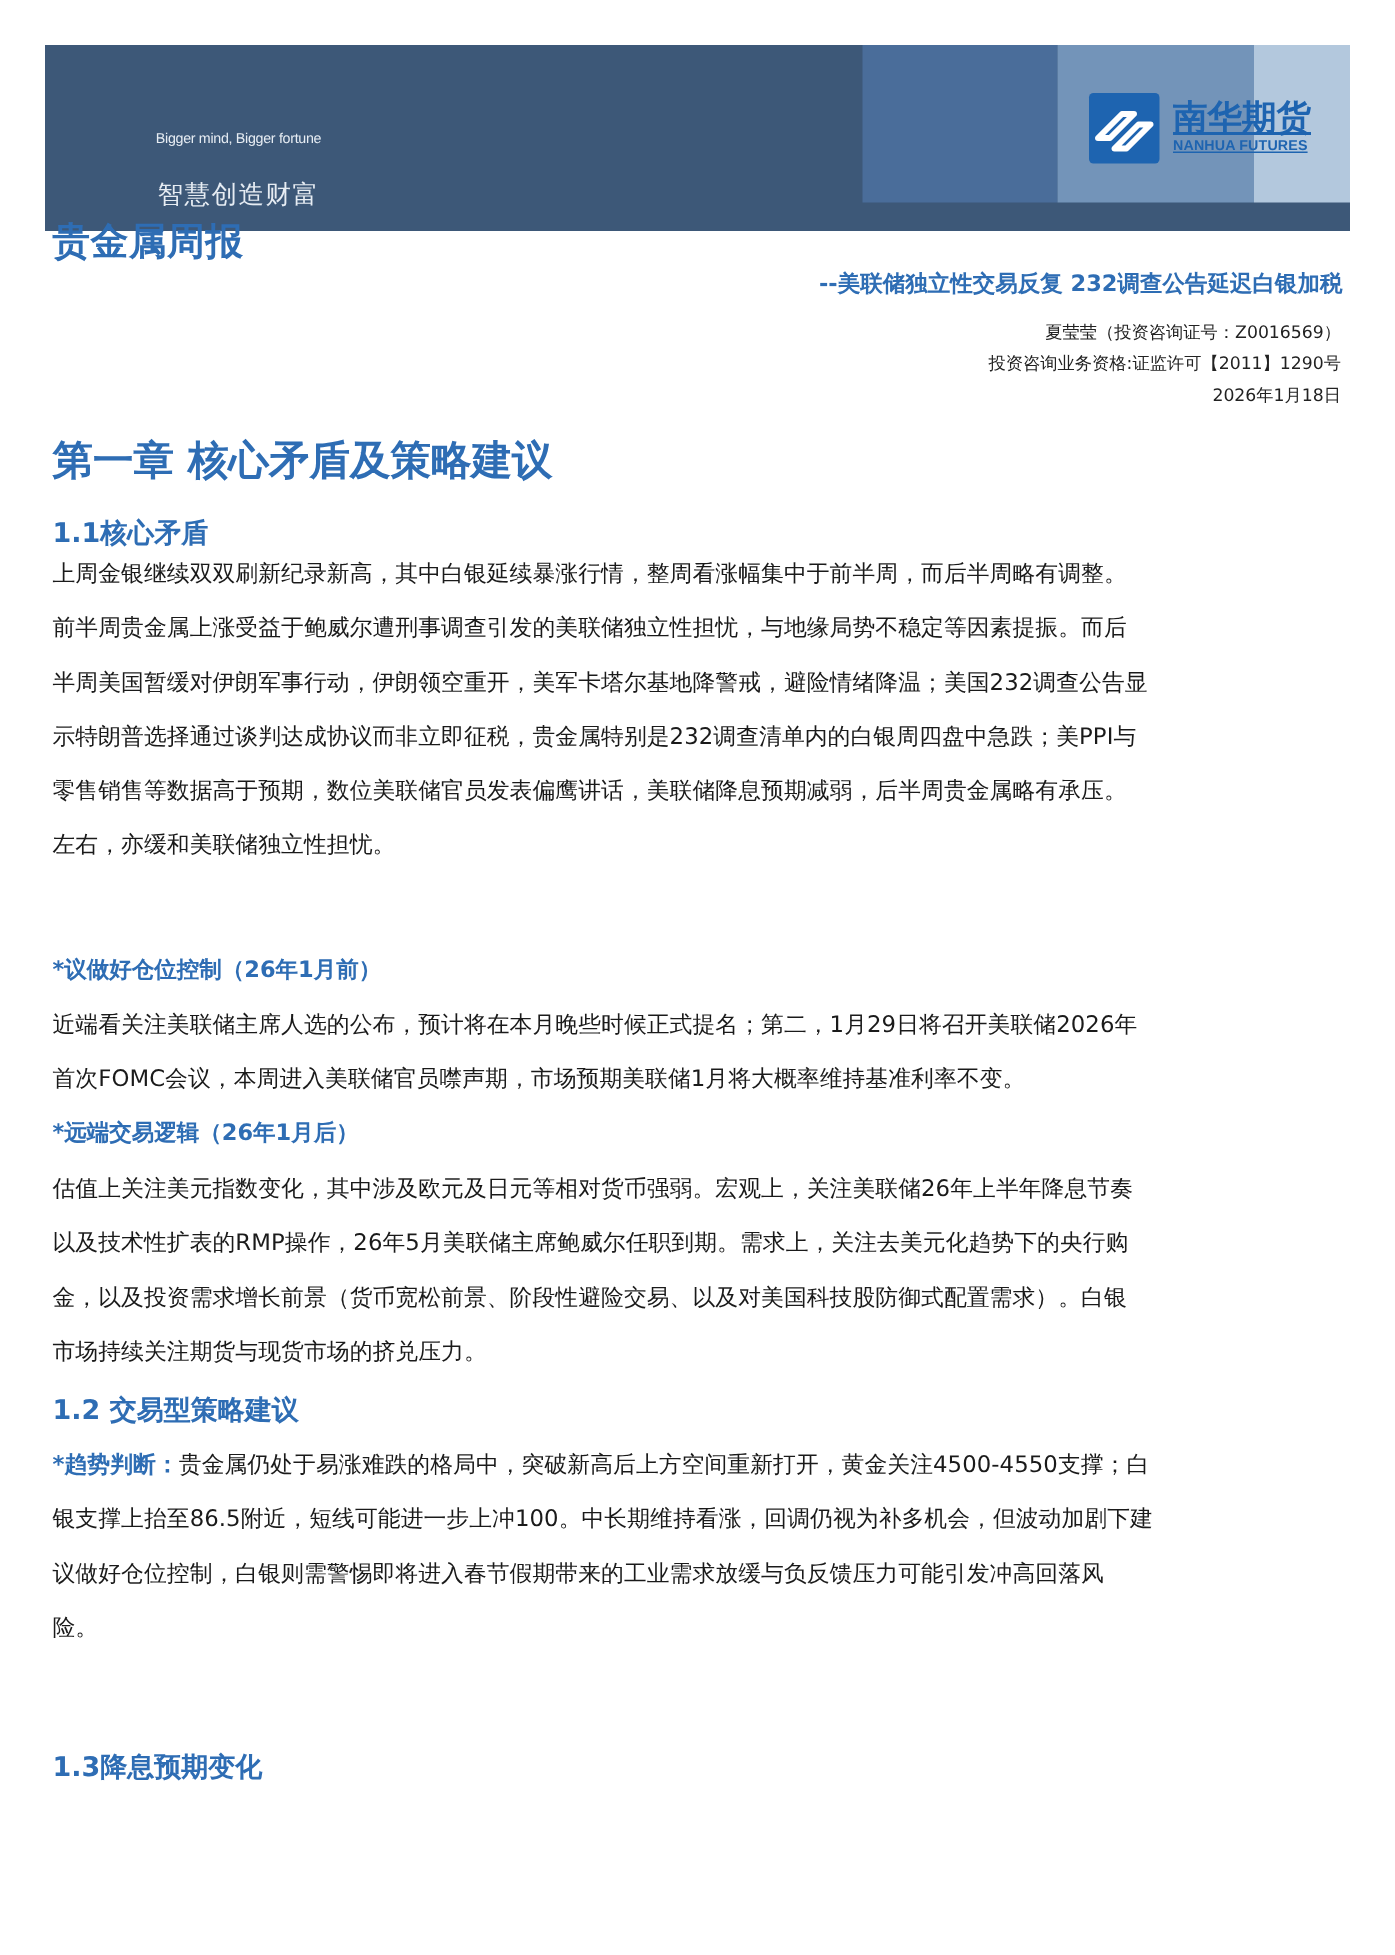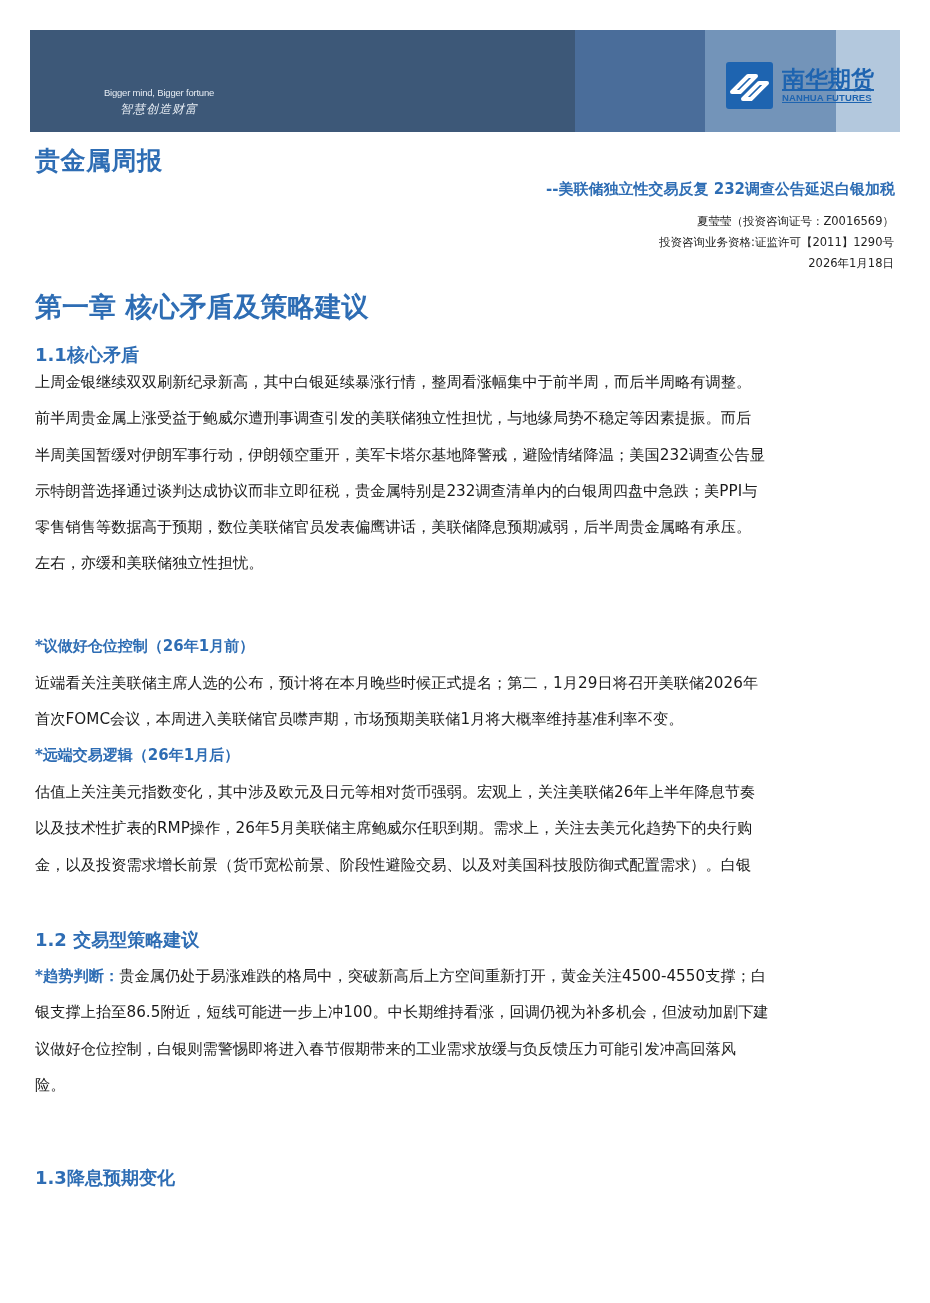--- a/index.html
+++ b/index.html
@@ -1,26 +1,26 @@
 <!DOCTYPE html>
 <html><head>
   <meta charset="utf-8">
   <style>
     * { margin: 0; padding: 0; box-sizing: border-box; }
     html, body { width: 930px; height: 1303px; background: #ffffff; overflow: hidden; }
     body { font-family: "DejaVu Sans", "Liberation Sans", sans-serif; color: #1a1a1a; position: relative; }
 
-    .banner { position: absolute; left: 30px; top: 30px; width: 870px; height: 102px; background: #3d5878; overflow: hidden; }
+    .banner { position: absolute; left: 30px; top: 30px; width: 870px; height: 124px; background: #3d5878; overflow: hidden; }
     .band { position: absolute; top: 0; height: 105px; }
     .band1 { left: 545px; width: 130px; background: #4a6d9a; }
     .band2 { left: 675px; width: 131px; background: #7394b9; }
     .band3 { left: 806px; width: 64px; background: #b3c8dd; }
     .slogan { position: absolute; left: 58px; top: 57px; color: #e6ecf3; text-align: center; width: 142px; }
     .slogan-en { font-size: 9.5px; letter-spacing: -0.2px; font-family: "Liberation Sans", sans-serif; }
-    .slogan-cn { font-size: 12px; letter-spacing: 1px; margin-top: 3px; font-style: italic; }
+    .slogan-cn { font-size: 17px; letter-spacing: 1px; margin-top: 20px; }
 
     .logo { position: absolute; left: 696px; top: 31px; height: 48px; display: flex; align-items: center; }
     .logo-mark { width: 47px; height: 47px; background: #1e64b0; border-radius: 3px; position: relative; overflow: hidden; }
     .logo-mark svg { position: absolute; left: 0; top: 0; }
     .logo-text { margin-left: 9px; color: #1e64b0; text-decoration: underline; }
     .logo-cn { font-size: 23px; font-weight: bold; letter-spacing: 0px; line-height: 24px; }
     .logo-en { font-size: 9.5px; font-weight: bold; font-family: "Liberation Sans", sans-serif; letter-spacing: 0.1px; margin-top: 1px; }
 
     .doc-title { position: absolute; left: 35px; top: 144px; font-size: 25px; font-weight: bold; color: #2e6db4; letter-spacing: 0.5px; }
     .subtitle { position: absolute; right: 35px; top: 180px; font-size: 15px; font-weight: bold; color: #2e6db4; white-space: nowrap; }
@@ -96,20 +96,21 @@
 <div class="para p2">
   <span class="line">近端看关注美联储主席人选的公布，预计将在本月晚些时候正式提名；第二，1月29日将召开美联储2026年</span>
   <span class="line">首次FOMC会议，本周进入美联储官员噤声期，市场预期美联储1月将大概率维持基准利率不变。</span>
 </div>
 
 <div class="sub sub2">*远端交易逻辑（26年1月后）</div>
 <div class="para p3">
   <span class="line">估值上关注美元指数变化，其中涉及欧元及日元等相对货币强弱。宏观上，关注美联储26年上半年降息节奏</span>
   <span class="line">以及技术性扩表的RMP操作，26年5月美联储主席鲍威尔任职到期。需求上，关注去美元化趋势下的央行购</span>
   <span class="line">金，以及投资需求增长前景（货币宽松前景、阶段性避险交易、以及对美国科技股防御式配置需求）。白银</span>
+  <span class="line">市场持续关注期货与现货市场的挤兑压力。</span>
 </div>
 
 <div class="h2 h2b">1.2 交易型策略建议</div>
 <div class="para p4">
   <span class="line"><span class="lead">*趋势判断：</span><span>贵金属仍处于易涨难跌的格局中，突破新高后上方空间重新打开，黄金关注4500-4550支撑；白</span></span>
   <span class="line">银支撑上抬至86.5附近，短线可能进一步上冲100。中长期维持看涨，回调仍视为补多机会，但波动加剧下建</span>
   <span class="line">议做好仓位控制，白银则需警惕即将进入春节假期带来的工业需求放缓与负反馈压力可能引发冲高回落风</span>
   <span class="line">险。</span>
 </div>
 

